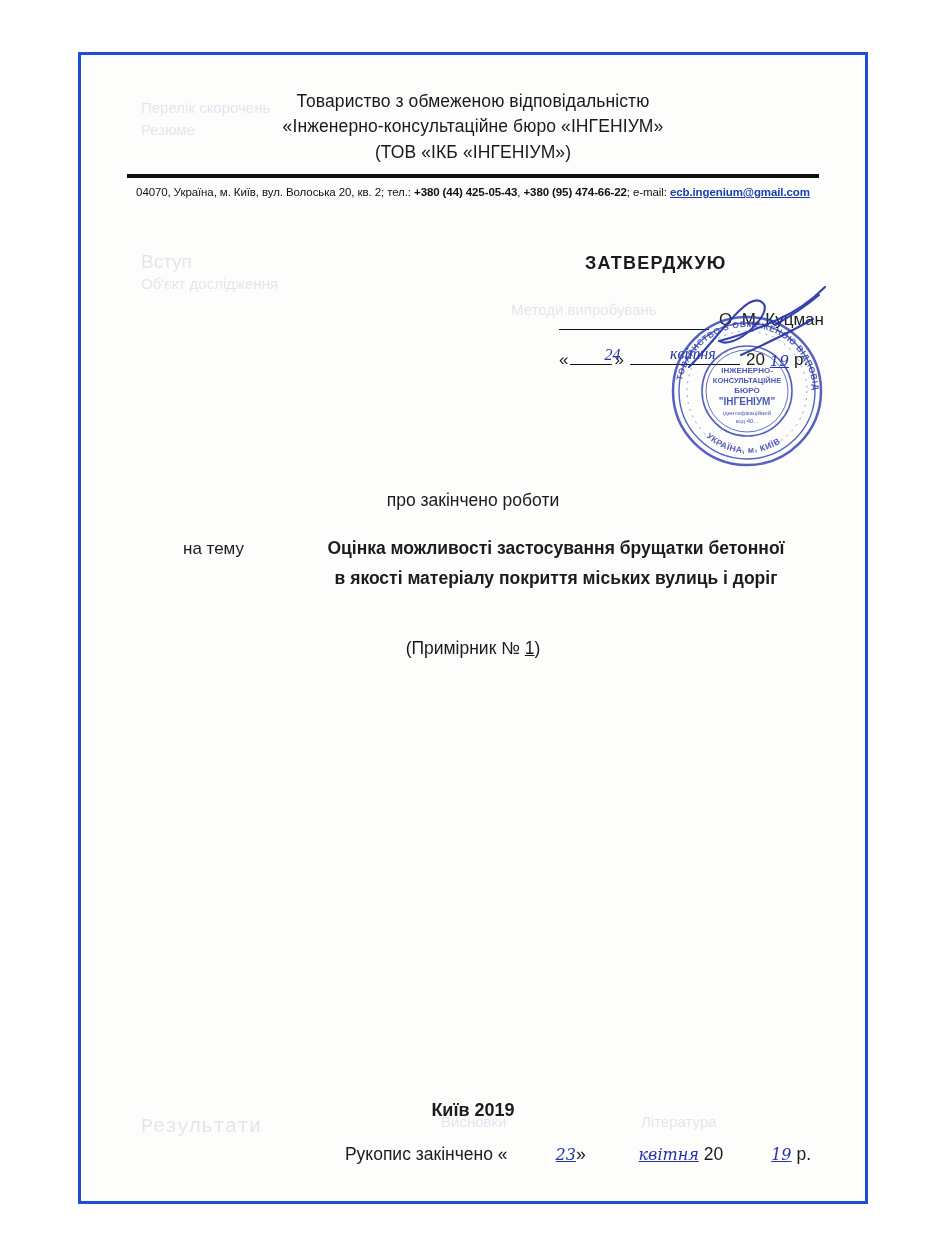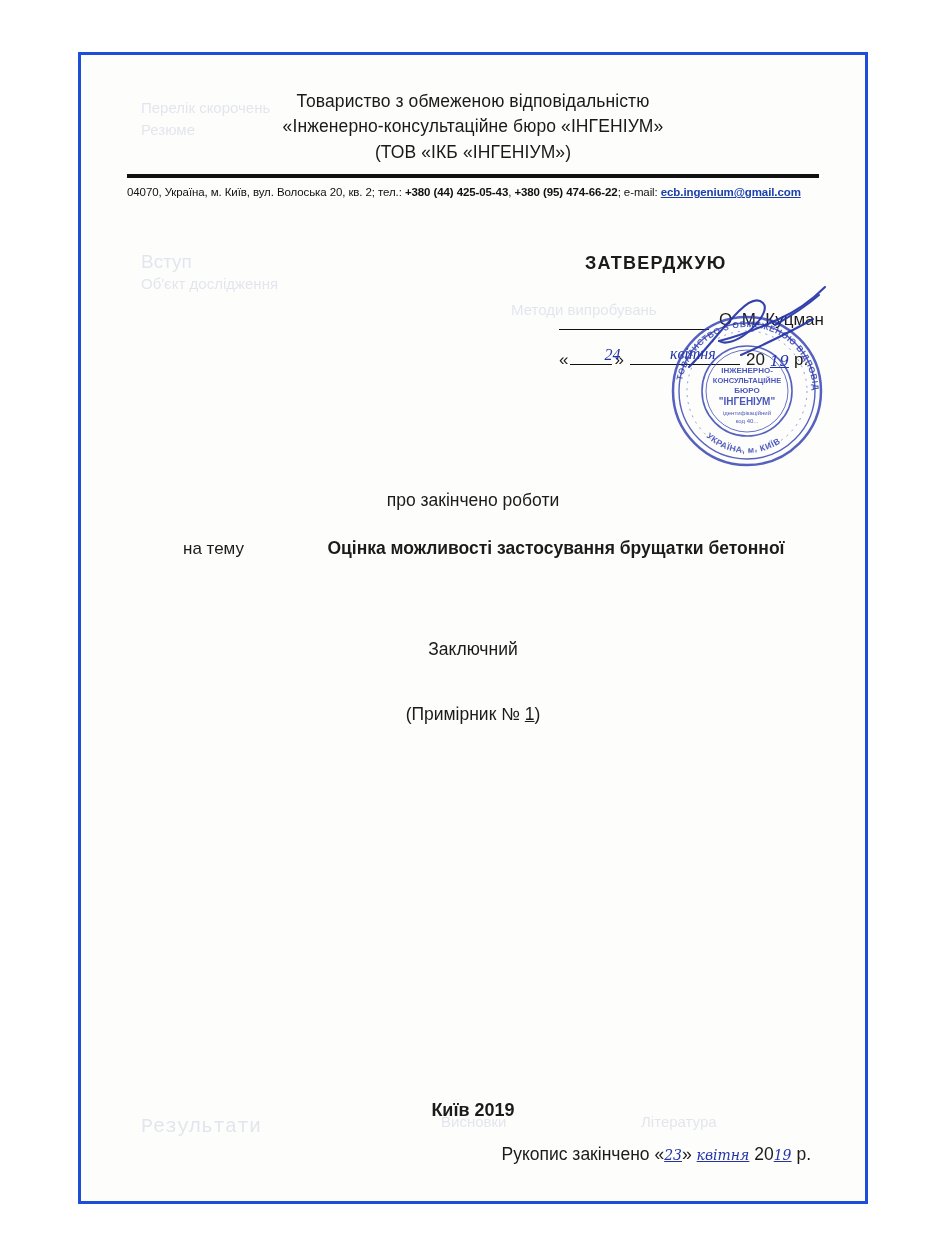--- a/index.html
+++ b/index.html
@@ -58,21 +58,21 @@
     letter-spacing: .1px;
   }
   .rule {
     margin: 9px 0 6px 0;
     height: 4px;
     background: #111;
   }
   .contact-line {
     font-size: 11.5px;
     font-weight: bold;
-    text-align: left;
+    text-align: center;
     letter-spacing: -0.1px;
     color: #111;
     white-space: nowrap;
   }
   .contact-line .email {
     color: #1a3faa;
     text-decoration: underline;
   }
   .contact-line .plain {
     font-weight: normal;
@@ -218,21 +218,21 @@
     font-size: 18px;
     font-weight: bold;
   }
   .manuscript {
     position: absolute;
     right: 54px;
     bottom: 36px;
     font-size: 17.5px;
     white-space: nowrap;
   }
-  .manuscript .hand-small { font-size: 14px; }
+  .manuscript .hand-small { font-size: 16px; margin-left: 48px; }
 </style>
 </head>
 <body>
 
 <div class="page-sheet">
 
   <div class="ghost" style="left:60px; top:44px; font-size:15px;">Перелік скорочень</div>
   <div class="ghost" style="left:60px; top:66px; font-size:15px;">Резюме</div>
   <div class="ghost" style="left:60px; top:196px; font-size:19px;">Вступ</div>
   <div class="ghost" style="left:60px; top:220px; font-size:15px;">Об'єкт дослідження</div>
@@ -319,24 +319,24 @@
       </div>
     </div>
 
     <div class="report">
       <div class="report-sub">про закінчено роботи</div>
 
       <div class="topic-row">
         <div class="topic-label">на тему</div>
         <div class="topic-text">
           <div>Оцінка можливості застосування брущатки бетонної</div>
+          <div>в якості матеріалу покриття міських вулиць і доріг</div>
         </div>
       </div>
 
-      <div class="stage">Заключний</div>
 
       <div class="copy">
         <span>(Примірник № </span><u>1</u><span>)</span>
       </div>
     </div>
 
     <div class="city">Київ 2019</div>
 
     <div class="manuscript">
       <span>Рукопис закінчено «</span><span class="hand-small">23</span><span>» </span><span class="hand-small">квітня</span><span> 20</span><span class="hand-small">19</span><span> р.</span>

